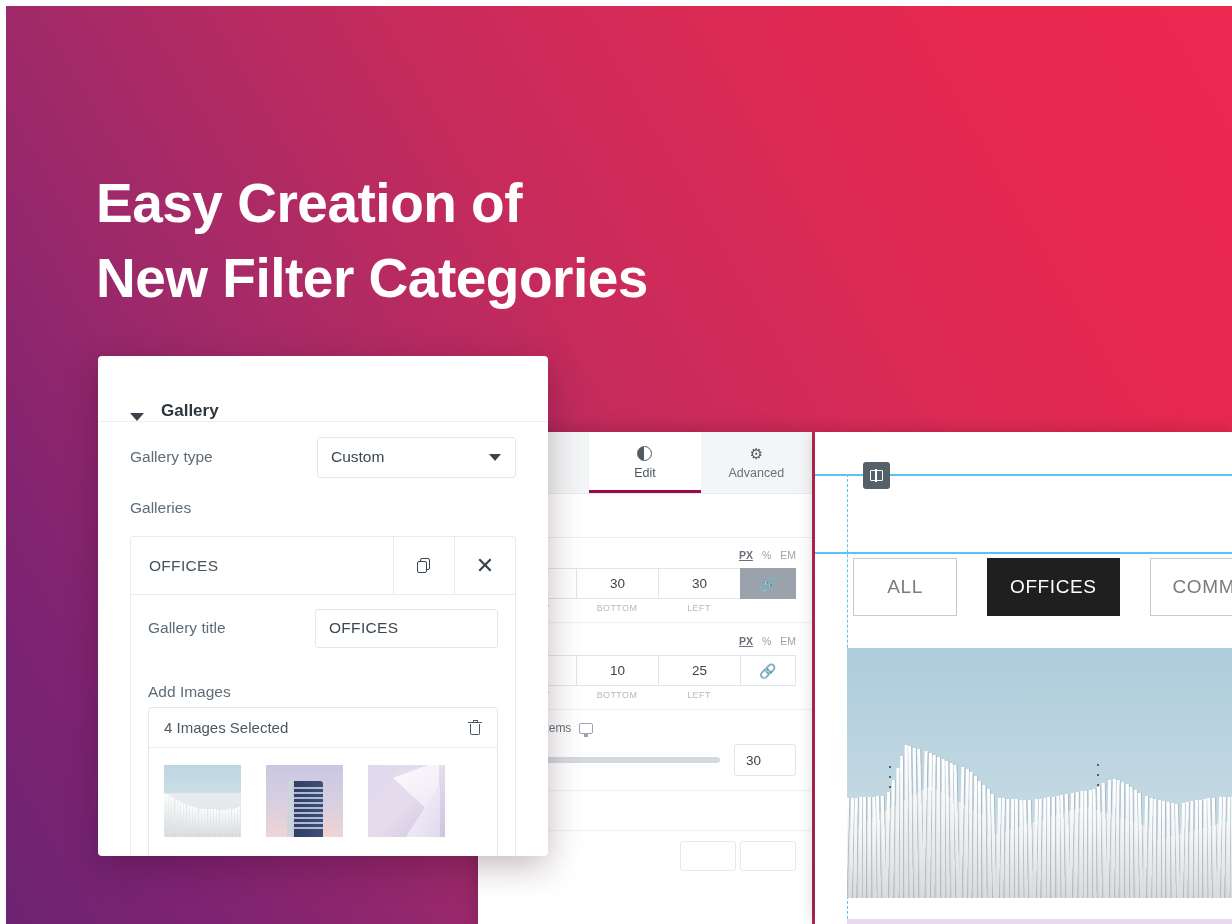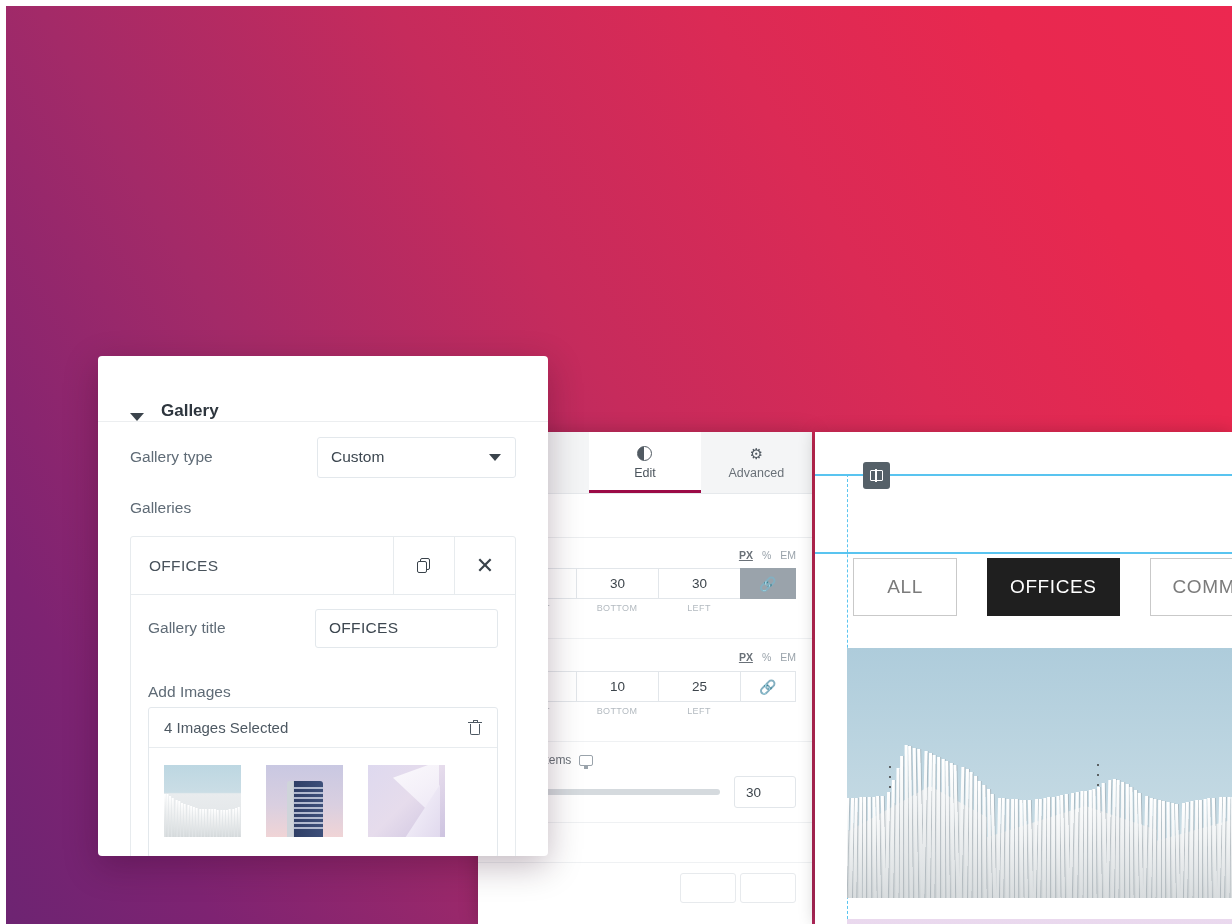--- a/index.html
+++ b/index.html
@@ -142,21 +142,21 @@
 
   .sec-title {
     padding: 15px 16px 13px 16px;
     font-size: 13px;
     font-weight: bold;
     color: #2c3338;
     border-bottom: 1px solid #eceef0;
     background: #fff;
   }
   .ctl-row {
-    padding: 11px 16px 25px 16px;
+    padding: 11px 16px 9px 16px;
     border-bottom: 1px solid #eff1f3;
     background: #fff;
   }
   .ctl-top {
     display: flex;
     align-items: center;
     font-size: 12px;
     color: #6a7178;
     margin-bottom: 7px;
   }
@@ -524,20 +524,22 @@
     opacity: .85;
   }
 </style>
 </head>
 <body>
 
 <div id="stage">
   <div id="bg"></div>
 
 
+  <div id="headline">Easy Creation of
+New Filter Categories</div>
 
   <div id="edit-panel">
 
     <div id="edit-tabs">
       <div class="etab">
         <span class="ico">■</span>
         <span>nt</span>
       </div>
       <div class="etab active">
         <span class="half-circle"></span>

